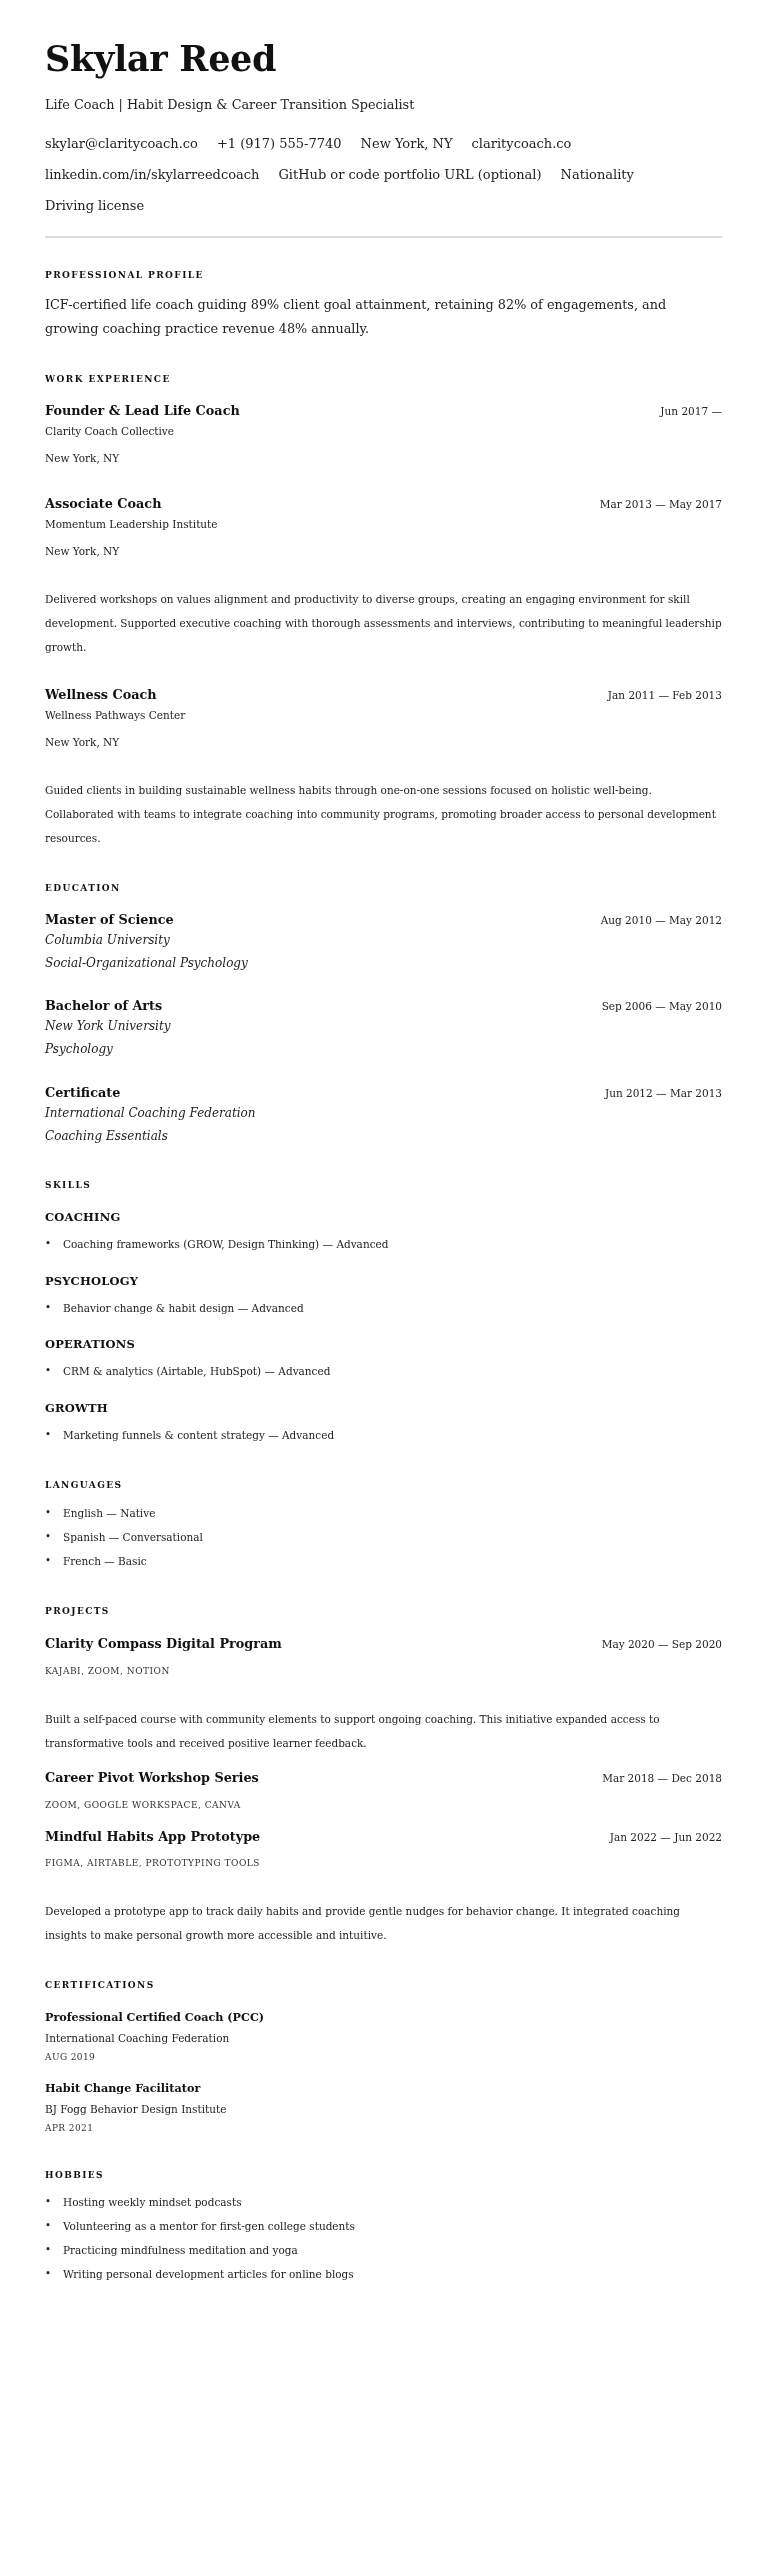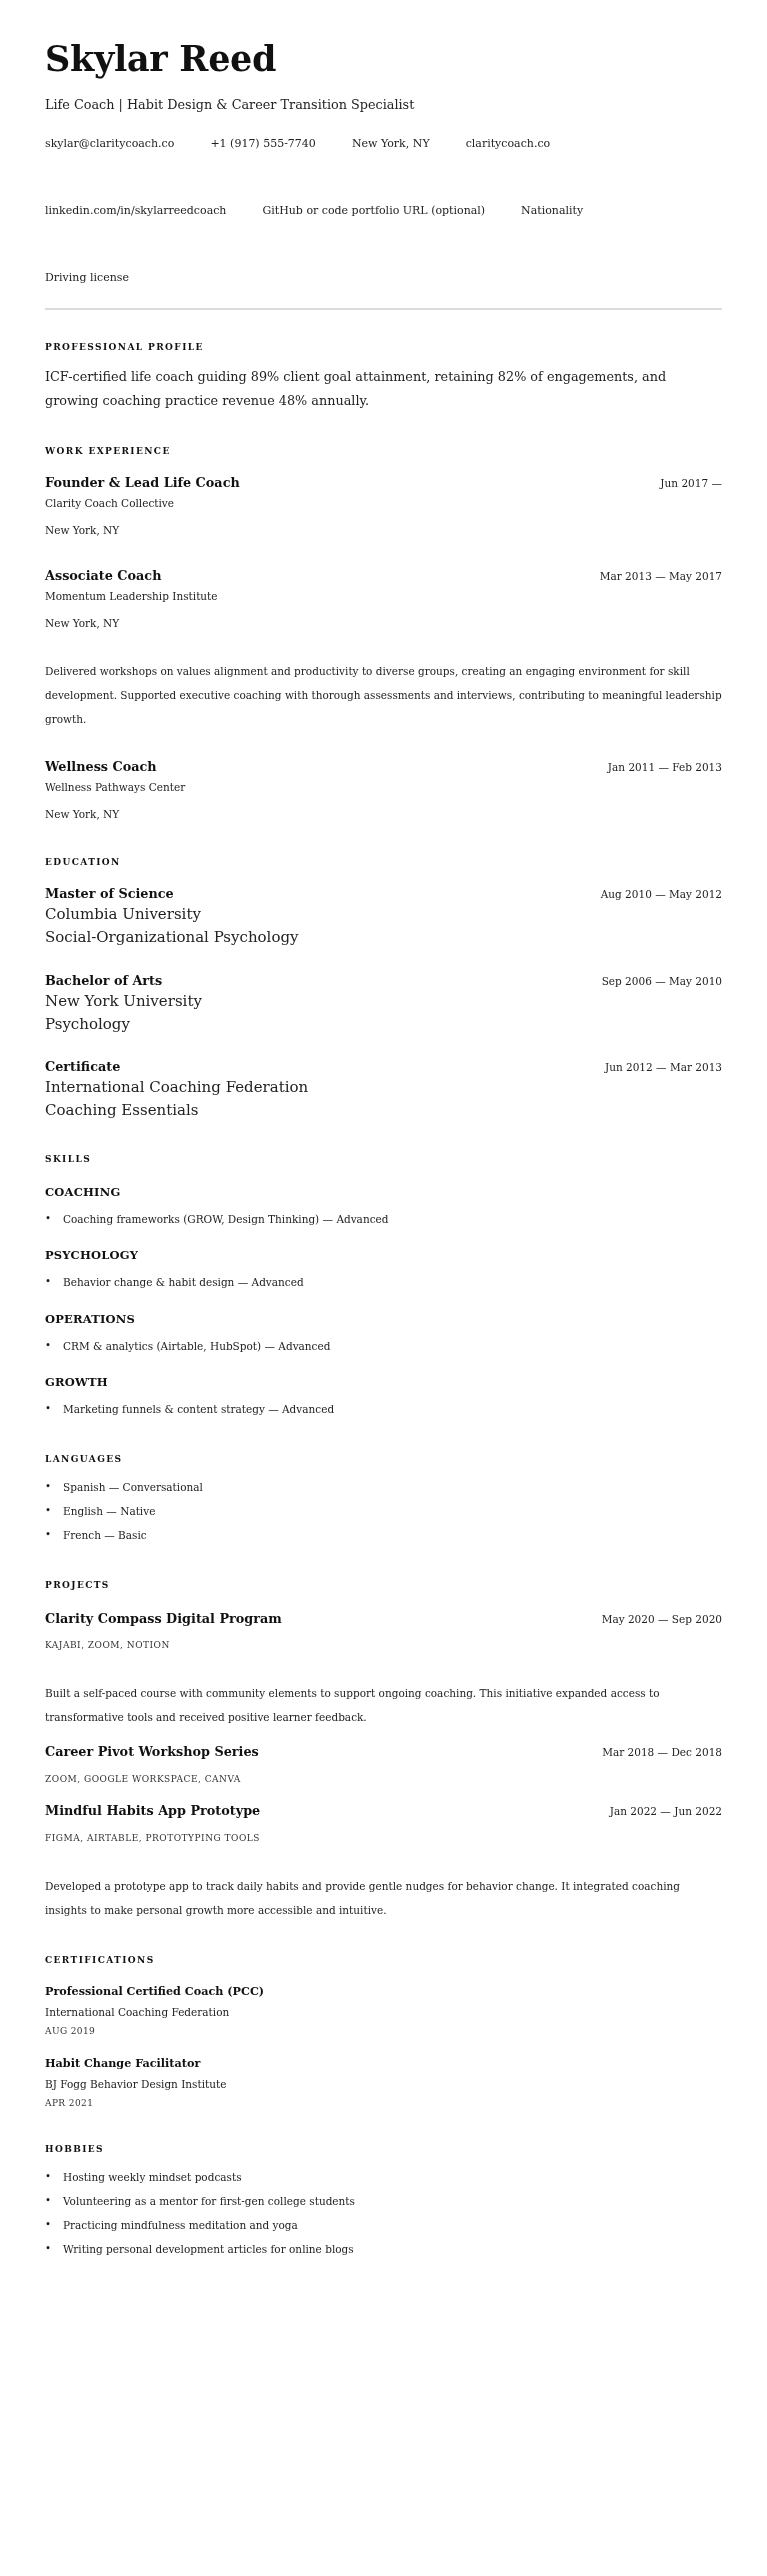--- a/index.html
+++ b/index.html
@@ -5,42 +5,42 @@
   * { box-sizing: border-box; margin: 0; padding: 0; }
   html, body { background: #ffffff; }
   body {
     width: 767px;
     font-family: "DejaVu Serif", serif;
     color: #222222;
   }
   .page { padding: 36px 45px 25.6px 45px; }
   .name { font-size: 35px; font-weight: bold; color: #111111; line-height: 46px; letter-spacing: -0.3px; }
   .headline { font-size: 12.8px; line-height: 22px; margin-top: 12px; color: #222; }
-  .contacts { margin-top: 11.5px; display: flex; flex-wrap: wrap; column-gap: 19px; row-gap: 0; font-size: 11px; line-height: 31px; color: #222; width: 614px; gap: 36px; }
+  .contacts { margin-top: 11.5px; display: flex; flex-wrap: wrap; column-gap: 19px; row-gap: 0; font-size: 13px; line-height: 31px; color: #222; width: 614px; }
   .contacts span { white-space: nowrap; }
   .divider { height: 1.9px; background: #dcdcdc; margin-top: 15.3px; }
 
   .section-title { font-size: 9px; font-weight: bold; letter-spacing: 1.4px; color: #111; text-transform: uppercase; line-height: 12.8px; }
   .section { margin-top: 32px; }
   .section.first { margin-top: 31px; }
 
   .profile-text { margin-top: 11.5px; font-size: 12.8px; line-height: 24px; color: #222; width: 639px; }
 
   .entry { margin-top: 15.3px; }
   .entry-head { display: flex; justify-content: space-between; align-items: baseline; }
   .entry-title { font-size: 12.8px; font-weight: bold; color: #111; line-height: 19px; }
   .entry-date { font-size: 10.5px; color: #222; line-height: 19px; }
   .entry-sub { font-size: 10.5px; line-height: 20.5px; color: #222; }
   .entry-loc { font-size: 10.5px; line-height: 20.5px; margin-top: 6.4px; color: #222; }
   .entry-desc { font-size: 10.5px; line-height: 24px; margin-top: 25.6px; color: #222; }
   .job + .job { margin-top: 25.6px; }
 
   .edu-entry { margin-top: 15.3px; }
   .edu-entry + .edu-entry { margin-top: 23px; }
-  .edu-line { font-size: 15px; line-height: 20.5px; color: #222; }
+  .edu-line { font-size: 12px; line-height: 20.5px; color: #222; font-style: italic; }
   .edu-line + .edu-line { margin-top: 2.6px; }
 
   .skill-cat { font-size: 11.5px; font-weight: bold; color: #111; margin-top: 16.6px; line-height: 16.6px; letter-spacing: 0.2px; }
   .skill-cat:first-of-type { margin-top: 18px; }
   ul.bullets { list-style: none; }
   ul.bullets li { position: relative; padding-left: 18px; font-size: 10.5px; line-height: 24px; color: #222; }
   ul.bullets li::before { content: "•"; position: absolute; left: 0; top: 0; font-size: 10.2px; color: #222; }
   .skill-list { margin-top: 6.4px; }
   .lang-list { margin-top: 9px; }
   .lang-list li, .hobby-list li { line-height: 24px; }
@@ -106,20 +106,21 @@
       <p class="entry-desc">Delivered workshops on values alignment and productivity to diverse groups, creating an engaging environment for skill development. Supported executive coaching with thorough assessments and interviews, contributing to meaningful leadership growth.</p>
     </div>
 
     <div class="entry job">
       <div class="entry-head">
         <div class="entry-title">Wellness Coach</div>
         <div class="entry-date">Jan 2011 — Feb 2013</div>
       </div>
       <div class="entry-sub">Wellness Pathways Center</div>
       <div class="entry-loc">New York, NY</div>
+      <p class="entry-desc">Guided clients in building sustainable wellness habits through one-on-one sessions focused on holistic well-being. Collaborated with teams to integrate coaching into community programs, promoting broader access to personal development resources.</p>
     </div>
   </section>
 
   <section class="section">
     <h2 class="section-title">Education</h2>
 
     <div class="edu-entry">
       <div class="entry-head">
         <div class="entry-title">Master of Science</div>
         <div class="entry-date">Aug 2010 — May 2012</div>
@@ -167,22 +168,22 @@
 
     <div class="skill-cat">GROWTH</div>
     <ul class="bullets skill-list">
       <li>Marketing funnels &amp; content strategy — Advanced</li>
     </ul>
   </section>
 
   <section class="section">
     <h2 class="section-title">Languages</h2>
     <ul class="bullets lang-list">
+      <li>English — Native</li>
       <li>Spanish — Conversational</li>
-      <li>English — Native</li>
       <li>French — Basic</li>
     </ul>
   </section>
 
   <section class="section">
     <h2 class="section-title">Projects</h2>
 
     <div class="proj">
       <div class="entry-head">
         <div class="entry-title">Clarity Compass Digital Program</div>

